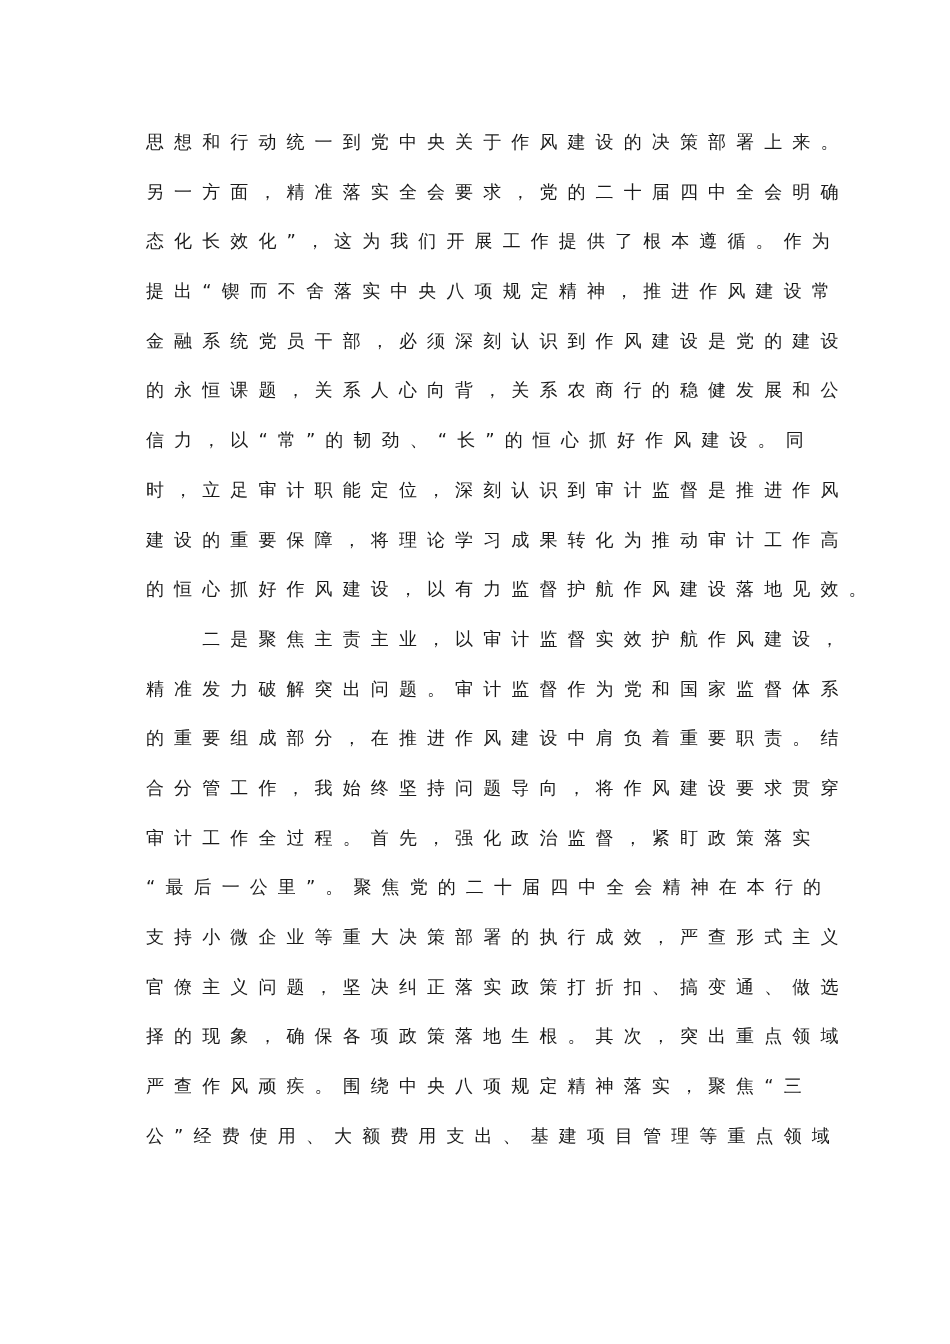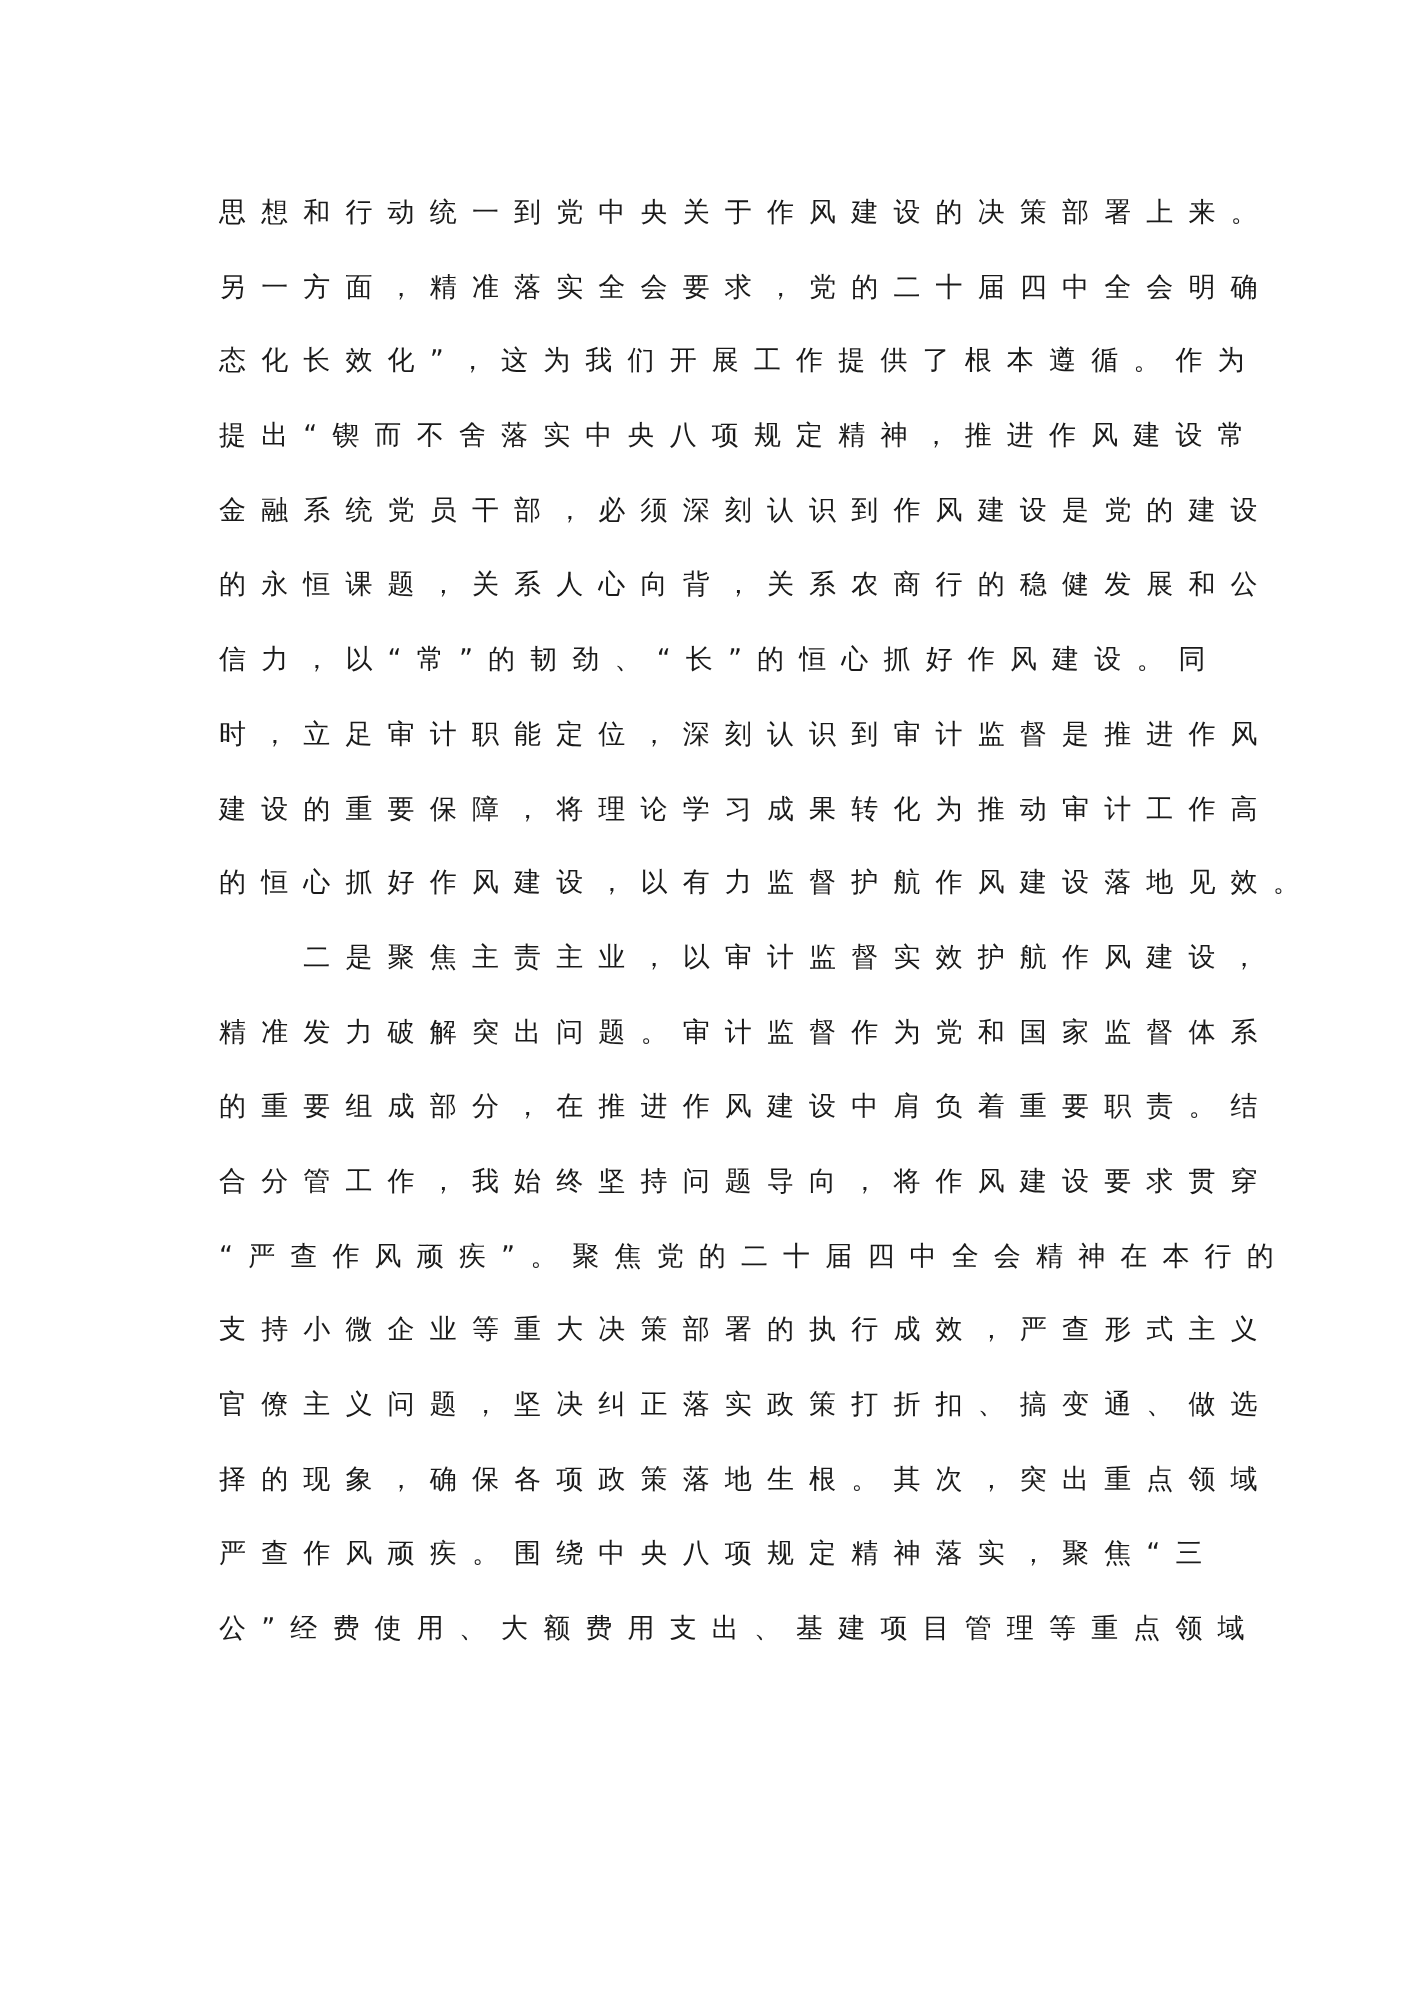--- a/index.html
+++ b/index.html
@@ -53,20 +53,21 @@
     <span class="line">金融系统党员干部，必须深刻认识到作风建设是党的建设</span>
     <span class="line">的永恒课题，关系人心向背，关系农商行的稳健发展和公</span>
     <span class="line">信力，以“常”的韧劲、“长”的恒心抓好作风建设。同</span>
     <span class="line">时，立足审计职能定位，深刻认识到审计监督是推进作风</span>
     <span class="line">建设的重要保障，将理论学习成果转化为推动审计工作高</span>
     <span class="line">的恒心抓好作风建设，以有力监督护航作风建设落地见效。</span>
     <span class="line indent">　　二是聚焦主责主业，以审计监督实效护航作风建设，</span>
     <span class="line">精准发力破解突出问题。审计监督作为党和国家监督体系</span>
     <span class="line">的重要组成部分，在推进作风建设中肩负着重要职责。结</span>
     <span class="line">合分管工作，我始终坚持问题导向，将作风建设要求贯穿</span>
-    <span class="line">“严查作风顽疾”。聚焦党的二十届四中全会精神在本行的</span>
+    <span class="line">审计工作全过程。首先，强化政治监督，紧盯政策落实</span>
+    <span class="line">“最后一公里”。聚焦党的二十届四中全会精神在本行的</span>
     <span class="line">支持小微企业等重大决策部署的执行成效，严查形式主义</span>
     <span class="line">官僚主义问题，坚决纠正落实政策打折扣、搞变通、做选</span>
     <span class="line">择的现象，确保各项政策落地生根。其次，突出重点领域</span>
     <span class="line">严查作风顽疾。围绕中央八项规定精神落实，聚焦“三</span>
     <span class="line">公”经费使用、大额费用支出、基建项目管理等重点领域</span>
   </div>
 </div>
 
 </body></html>

